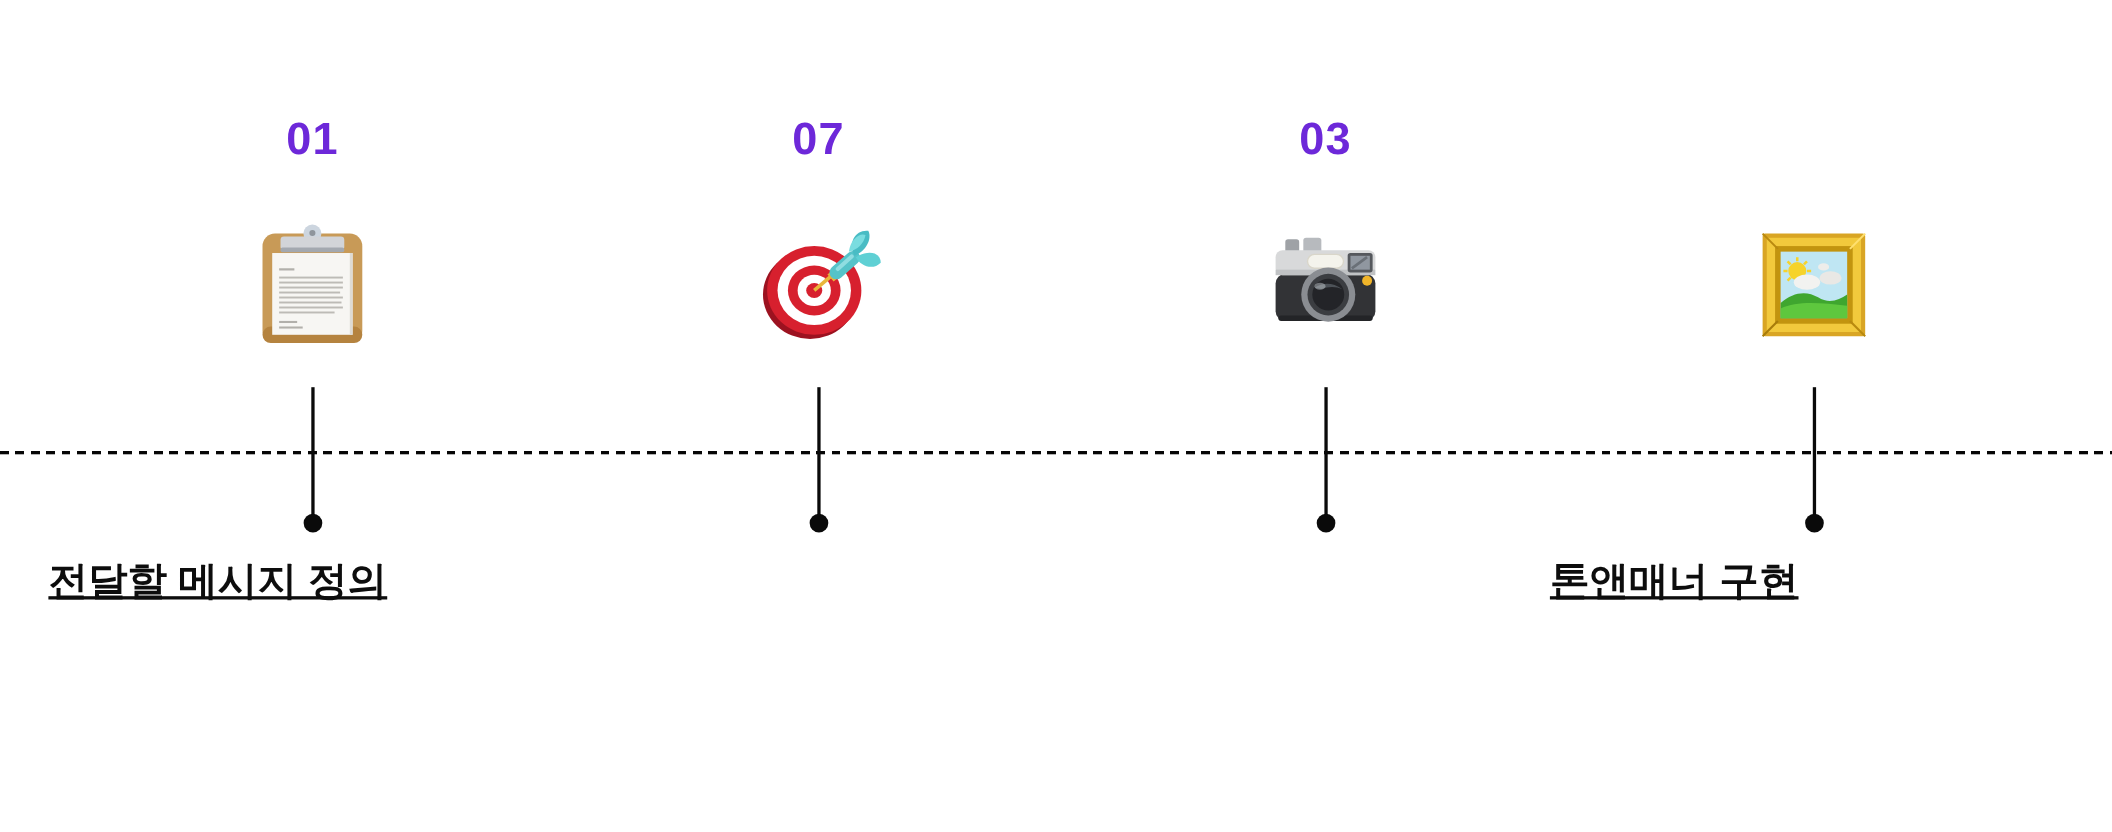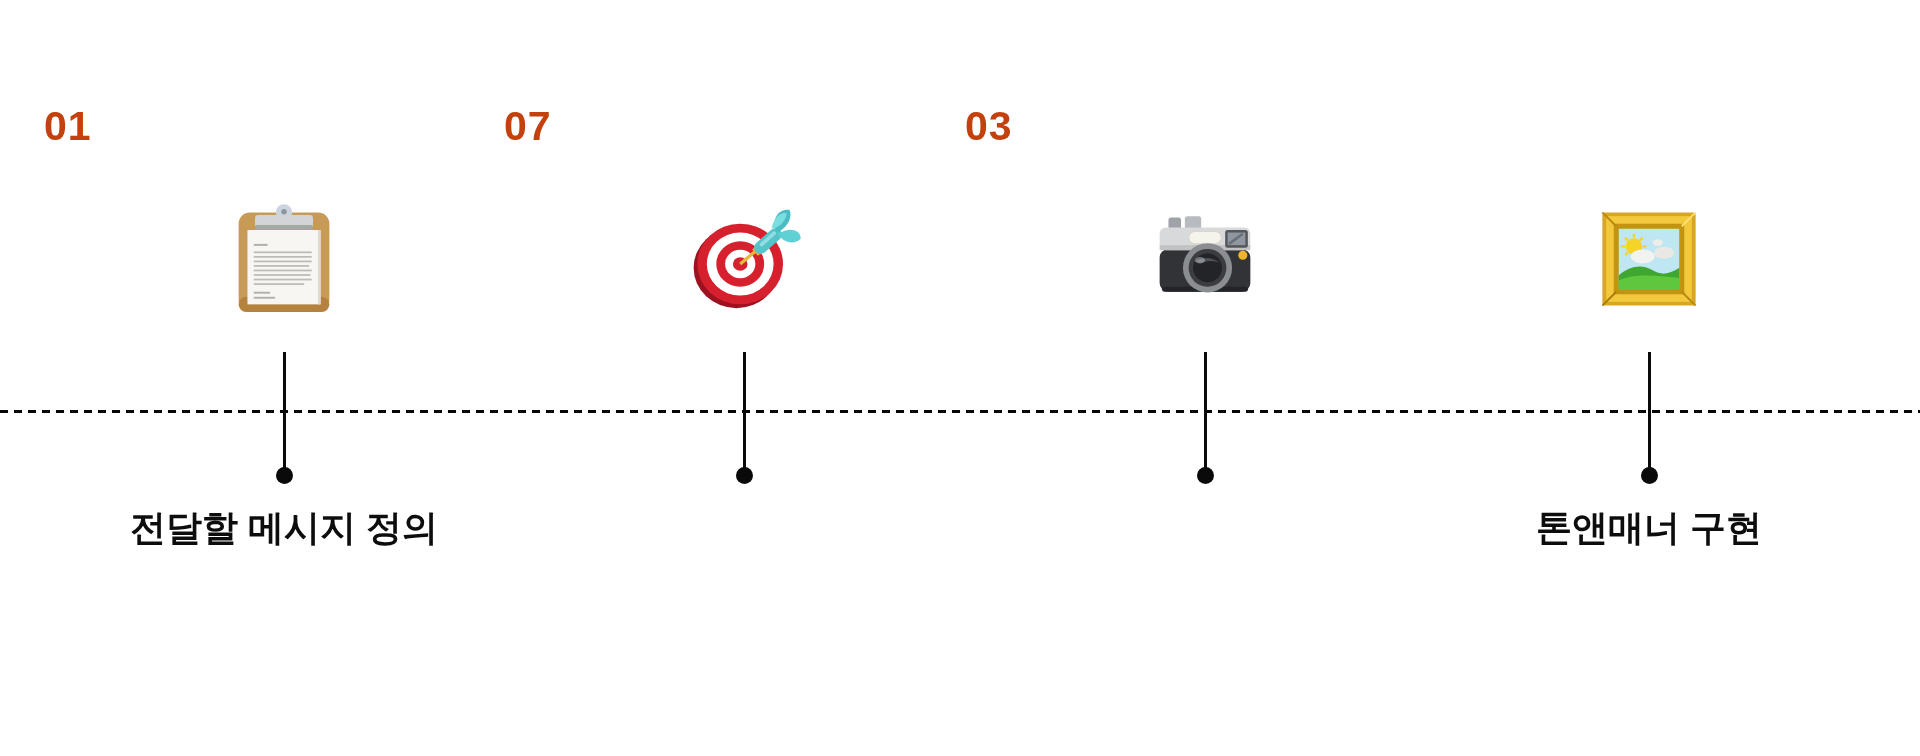--- a/index.html
+++ b/index.html
@@ -28,23 +28,24 @@
     top: 0;
     width: 480px;
     height: 756px;
     transform: translateX(-50%);
   }
   .step-number {
     position: absolute;
     top: 102px;
     left: 0;
     width: 100%;
+    text-align: center;
     font-size: 41px;
     font-weight: 700;
-    color: #c2410c;
+    color: #6d28d9;
     letter-spacing: 1px;
     line-height: 48px;
   }
   .step-icon {
     position: absolute;
     top: 196px;
     left: 50%;
     transform: translateX(-50%);
     width: 126px;
     height: 126px;
@@ -65,26 +66,26 @@
     width: 17px;
     height: 17px;
     border-radius: 50%;
     background: #0a0a0a;
   }
   .step-label {
     position: absolute;
     top: 506px;
     left: 0;
     width: 100%;
-    text-align: center;
     font-size: 36px;
     font-weight: 700;
     color: #0d0d0d;
     line-height: 44px;
     white-space: nowrap;
+    text-decoration: underline;
   }
   .s1 { left: 284px; }
   .s2 { left: 744px; }
   .s3 { left: 1205px; }
   .s4 { left: 1649px; }
 </style>
 </head>
 <body>
 
 <div class="stage">

